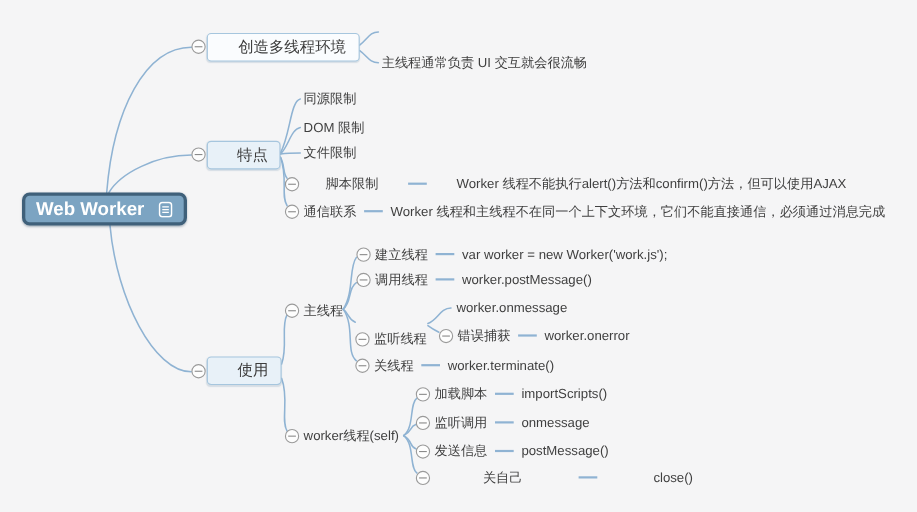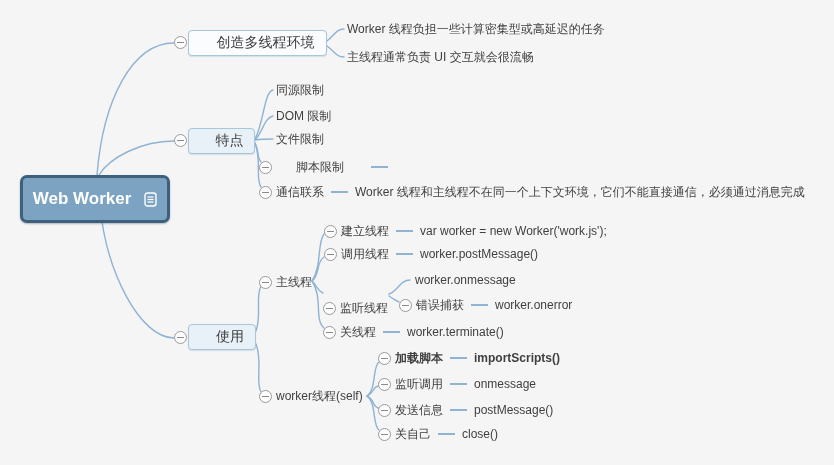--- a/index.html
+++ b/index.html
@@ -41,21 +41,21 @@
     position:absolute;z-index:2;
     display:flex;align-items:center;justify-content:center;
     background:#e8f1f8;border:1px solid #a6c6de;border-radius:4px;
     color:#3c3c3c;font-size:14px;box-sizing:border-box;
     box-shadow:0 1px 1px rgba(120,150,175,.25);
     padding-left:16px;
   }
   .box.light{background:#fafcfe;}
   #root{
     position:absolute;z-index:2;left:20px;top:175px;
-    width:150px;height:48px;box-sizing:border-box;
+    width:150px;height:30px;box-sizing:border-box;
     display:flex;align-items:center;justify-content:center;gap:13px;
     background:#7ca4c2;border:3px solid #3f607a;border-radius:7px;
     color:#ffffff;font-size:17px;font-weight:bold;
     box-shadow:0 1px 2px rgba(40,70,95,.35);
   }
   .note-icon{display:flex;align-items:center;flex:0 0 auto;}
 </style>
 </head>
 <body>
 
@@ -108,40 +108,38 @@
   <div class="collapse abs" style="left:174px;top:134px;"></div>
   <div class="box" style="left:188px;top:128px;width:67px;height:26px;">
     <span class="lbl">特点</span>
   </div>
 
   <div class="collapse abs" style="left:174px;top:331px;"></div>
   <div class="box" style="left:188px;top:324px;width:68px;height:26px;">
     <span class="lbl">使用</span>
   </div>
 
-  <div class="row" style="left:347px;top:21px;">
-    <span class="lbl">Worker 线程负担一些计算密集型或高延迟的任务</span>
-  </div>
   <div class="row" style="left:347px;top:49px;">
     <span class="lbl">主线程通常负责 UI 交互就会很流畅</span>
   </div>
 
   <div class="row" style="left:276px;top:82px;">
     <span class="lbl">同源限制</span>
   </div>
   <div class="row" style="left:276px;top:108px;">
     <span class="lbl">DOM 限制</span>
   </div>
   <div class="row" style="left:276px;top:131px;">
     <span class="lbl">文件限制</span>
   </div>
   <div class="row" style="left:259px;top:159px;gap:20px;">
     <span class="collapse"></span>
     <span class="lbl">脚本限制</span>
     <span class="dash"></span>
+    <span class="lbl">Worker 线程不能执行alert()方法和confirm()方法，但可以使用AJAX</span>
   </div>
   <div class="row" style="left:259px;top:184px;">
     <span class="collapse"></span>
     <span class="lbl">通信联系</span>
     <span class="dash"></span>
     <span class="lbl">Worker 线程和主线程不在同一个上下文环境，它们不能直接通信，必须通过消息完成</span>
   </div>
 
   <div class="row" style="left:259px;top:274px;">
     <span class="collapse"></span>
@@ -176,38 +174,38 @@
     <span class="collapse"></span>
     <span class="lbl">关线程</span>
     <span class="dash"></span>
     <span class="lbl">worker.terminate()</span>
   </div>
 
   <div class="row" style="left:259px;top:388px;">
     <span class="collapse"></span>
     <span class="lbl">worker线程(self)</span>
   </div>
-  <div class="row" style="left:378px;top:350px;font-weight:bold;">
+  <div class="row" style="left:378px;top:350px;">
     <span class="collapse"></span>
     <span class="lbl">加载脚本</span>
     <span class="dash"></span>
     <span class="lbl">importScripts()</span>
   </div>
   <div class="row" style="left:378px;top:376px;">
     <span class="collapse"></span>
     <span class="lbl">监听调用</span>
     <span class="dash"></span>
     <span class="lbl">onmessage</span>
   </div>
   <div class="row" style="left:378px;top:402px;">
     <span class="collapse"></span>
     <span class="lbl">发送信息</span>
     <span class="dash"></span>
     <span class="lbl">postMessage()</span>
   </div>
-  <div class="row" style="left:378px;top:426px;">
+  <div class="row" style="left:378px;top:426px;gap:44px;">
     <span class="collapse"></span>
     <span class="lbl">关自己</span>
     <span class="dash"></span>
     <span class="lbl">close()</span>
   </div>
 
 </div>
 
 </body></html>

